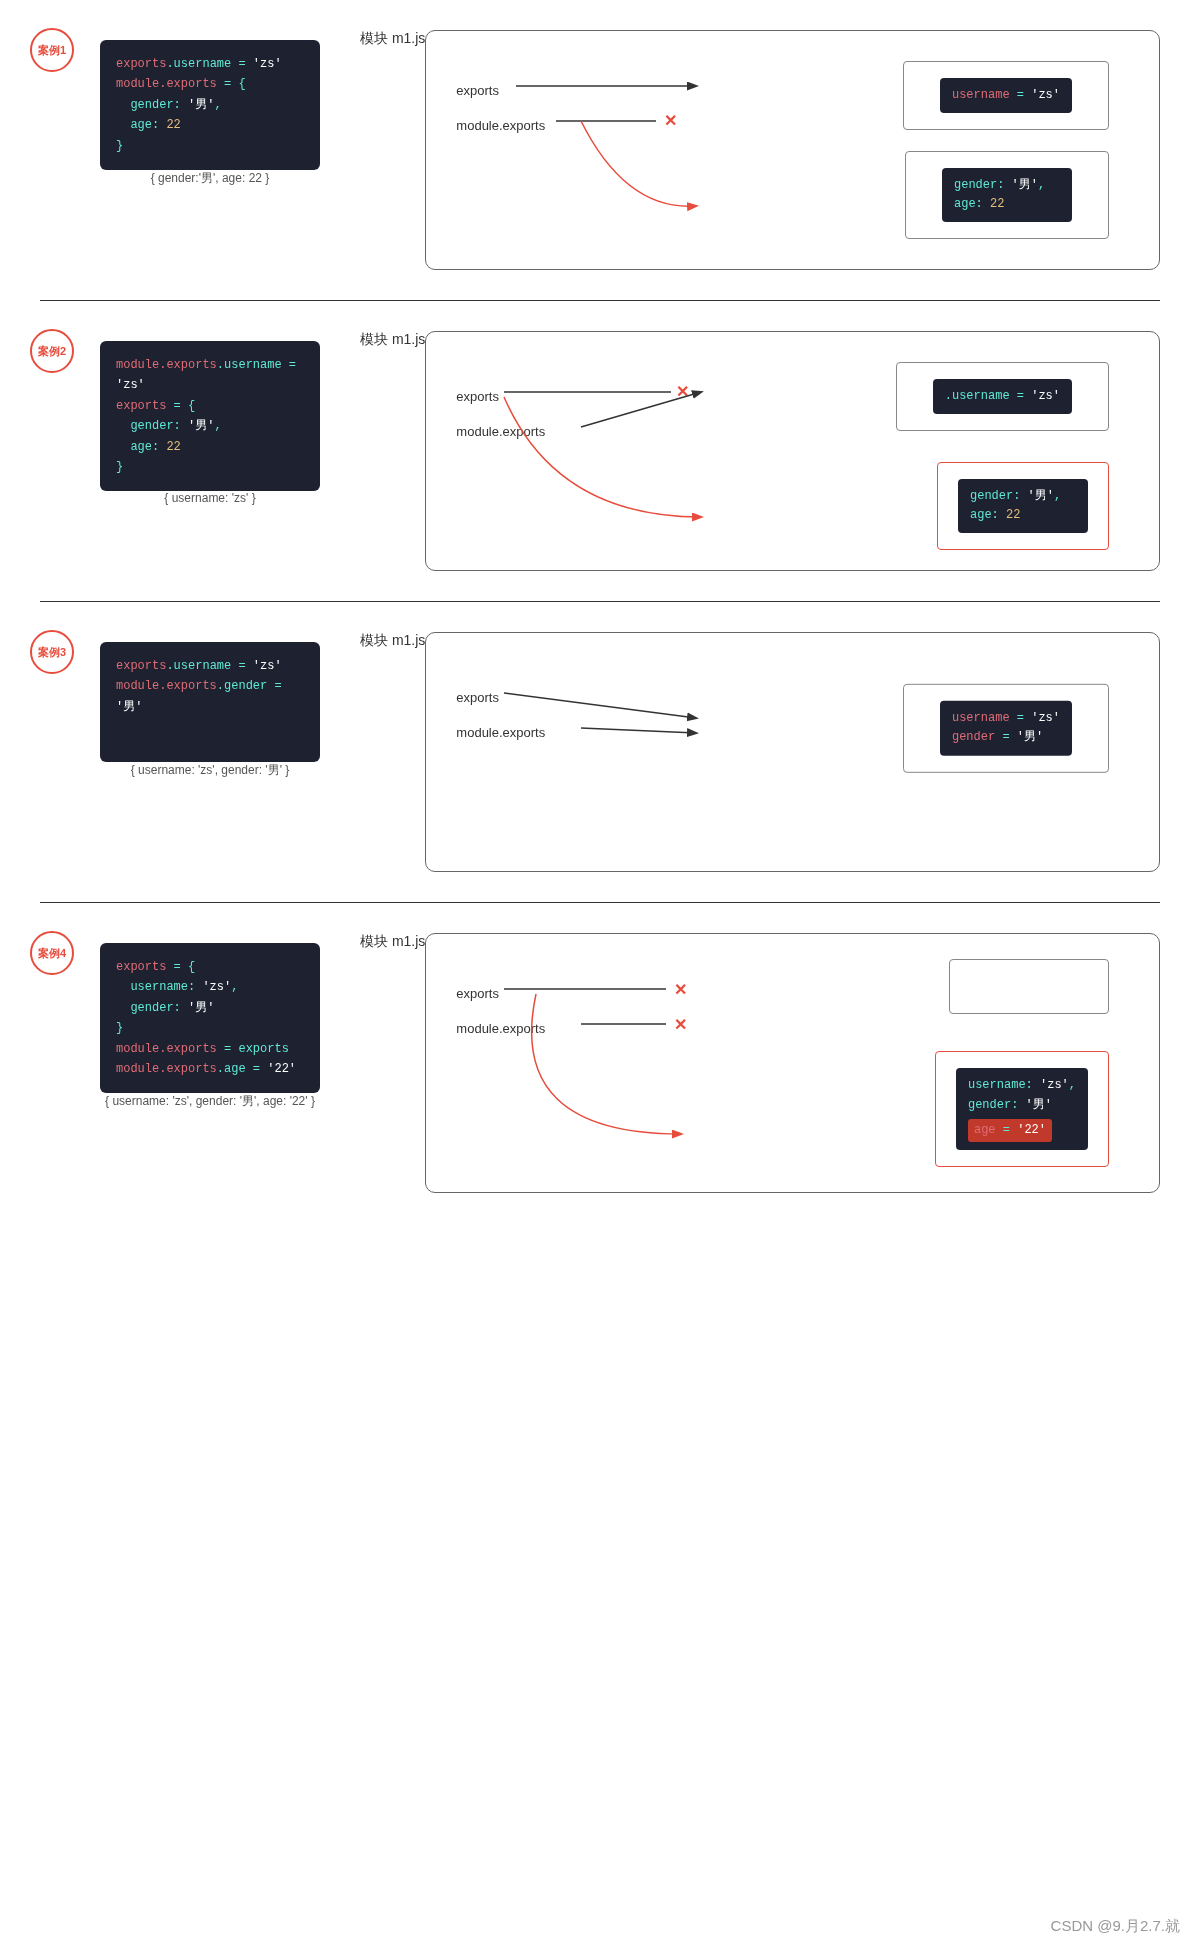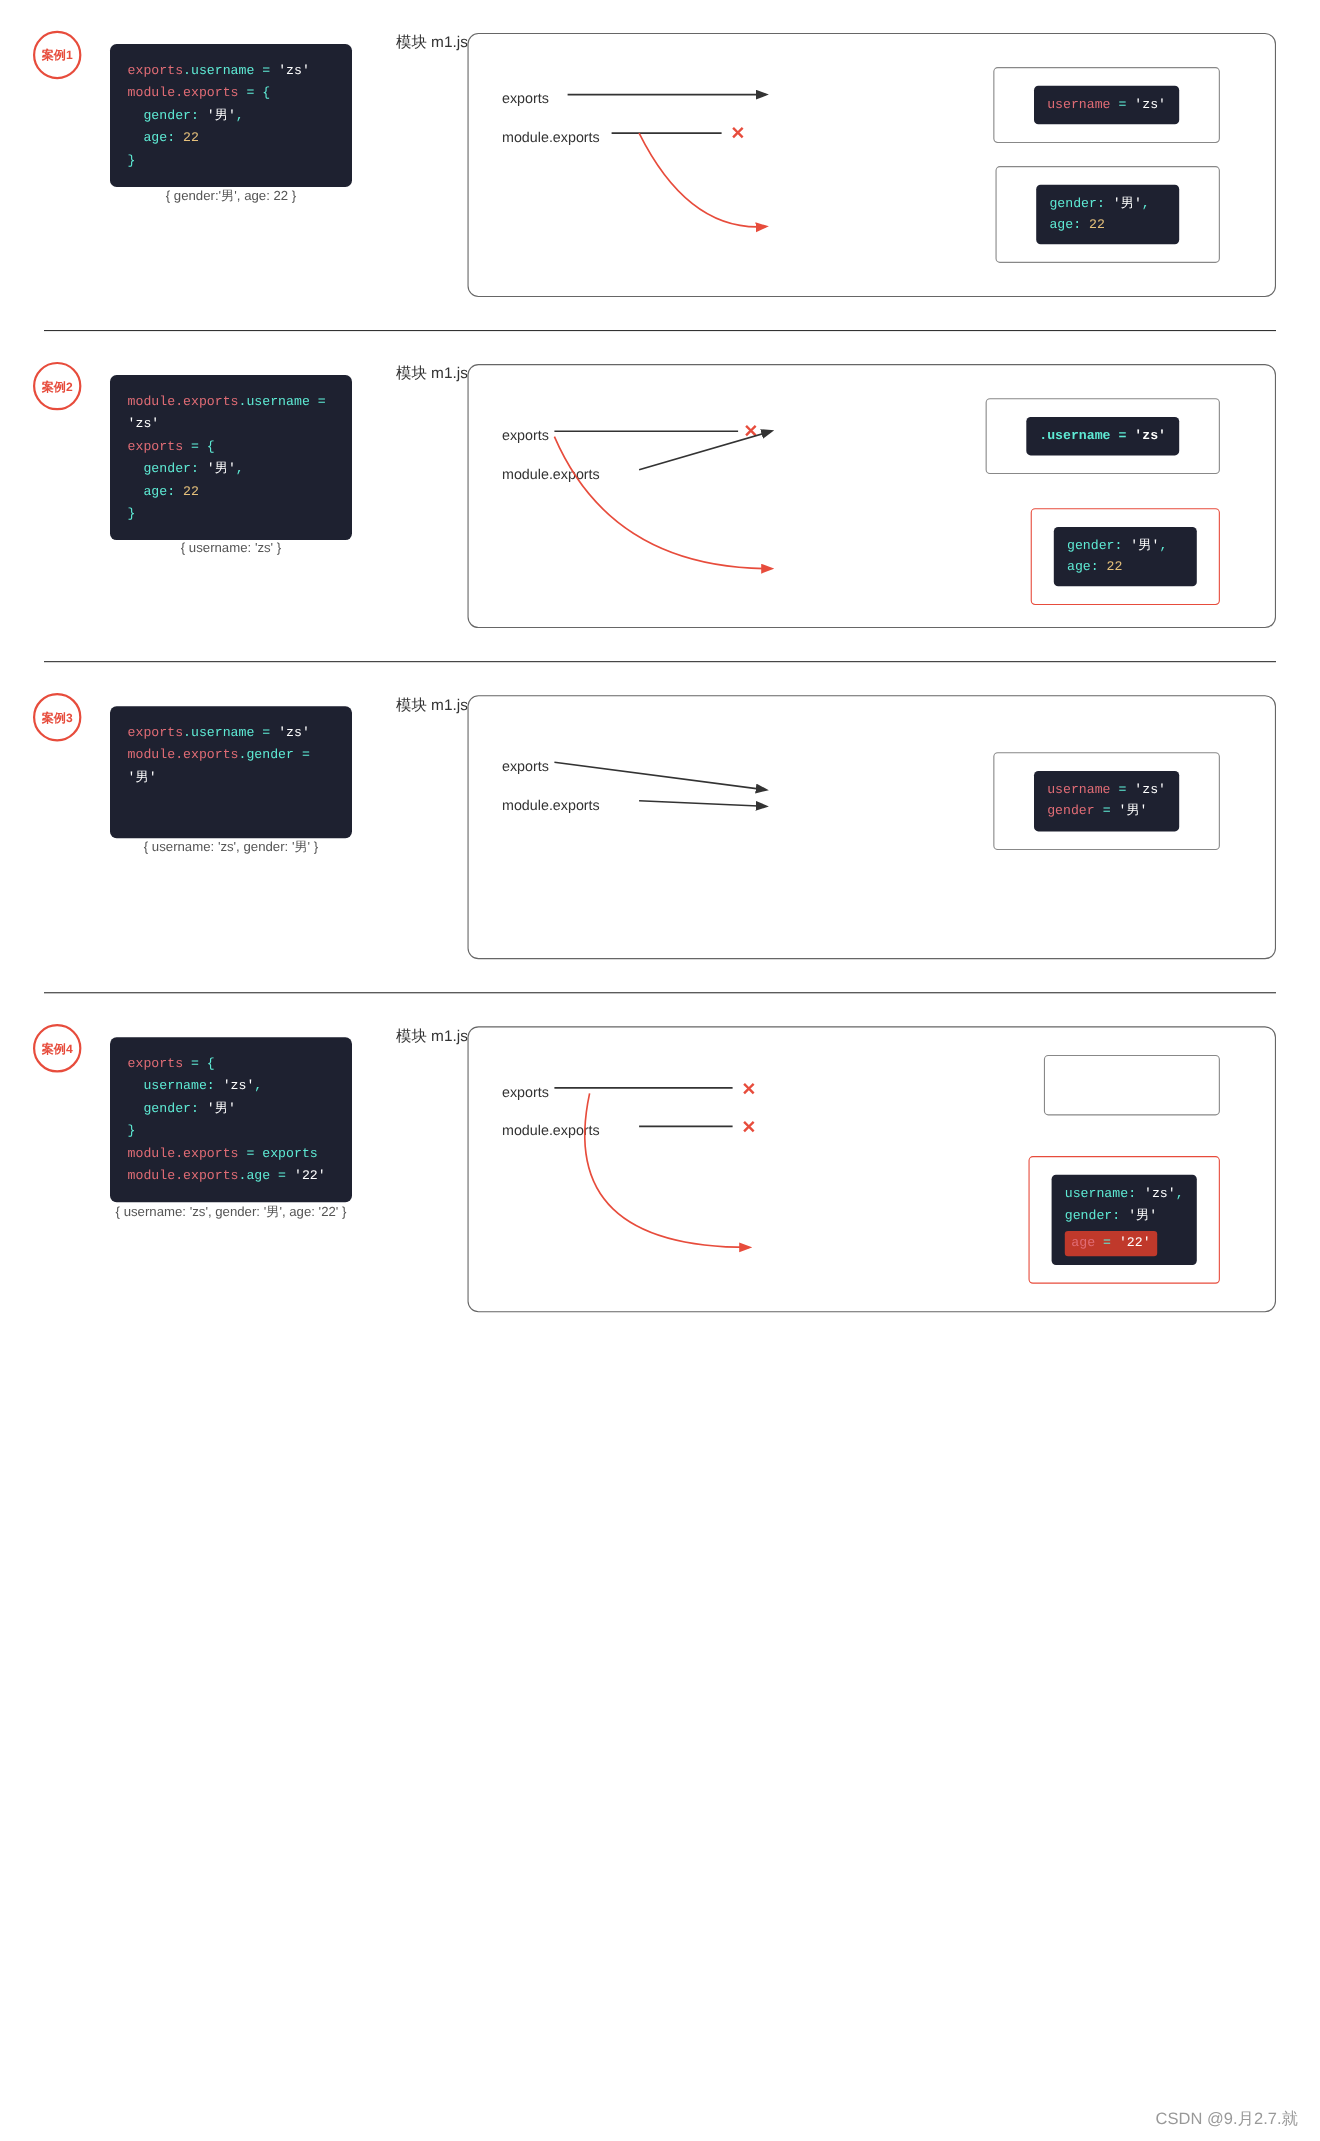--- a/index.html
+++ b/index.html
@@ -229,21 +229,21 @@
     <div class="diagram-container">
       <div class="module-title">模块  m1.js</div>
       <div class="module-box" style="min-height:230px; padding-left:170px; padding-right:40px;">
         <div style="position:absolute; left:30px; top:55px;">
           <span style="font-size:13px;color:#333;">exports</span>
         </div>
         <div style="position:absolute; left:30px; top:90px;">
           <span style="font-size:13px;color:#333;">module.exports</span>
         </div>
 
-        <div style="position:absolute; right:50px; top:30px;font-weight:bold;">
+        <div style="position:absolute; right:50px; top:30px;">
           <div class="module-inner">
             <div class="data-box">
               <span class="code-white">.username = </span><span class="code-green">'zs'</span>
             </div>
           </div>
         </div>
 
         <div style="position:absolute; right:50px; bottom:20px;">
           <div class="module-inner-red">
             <div class="data-box">

